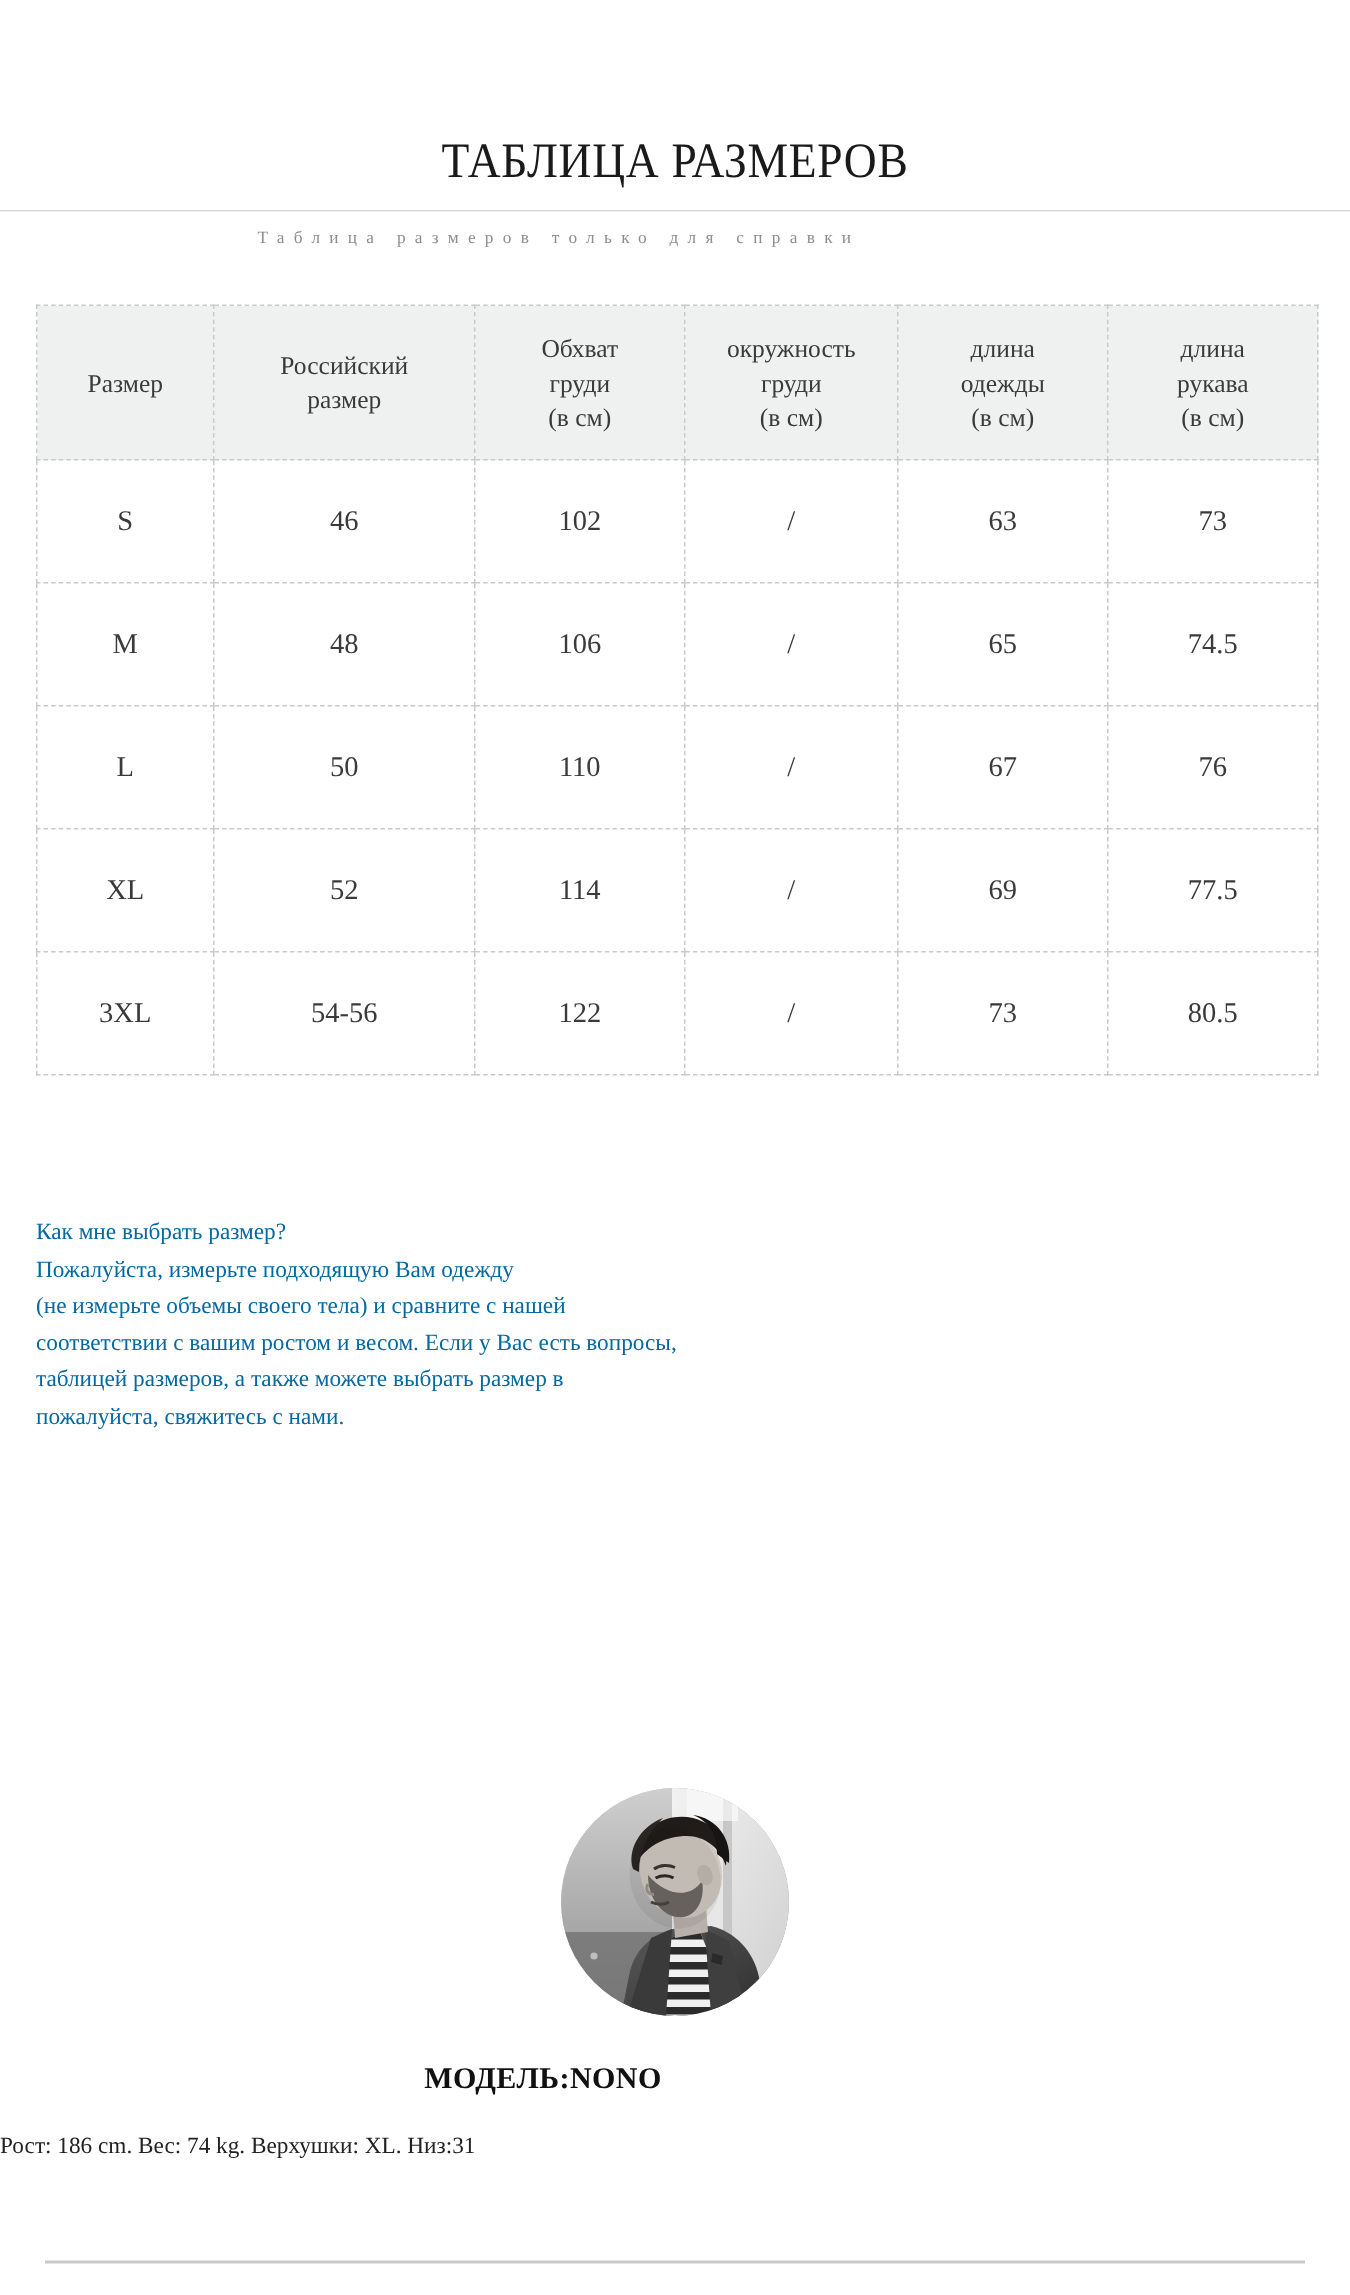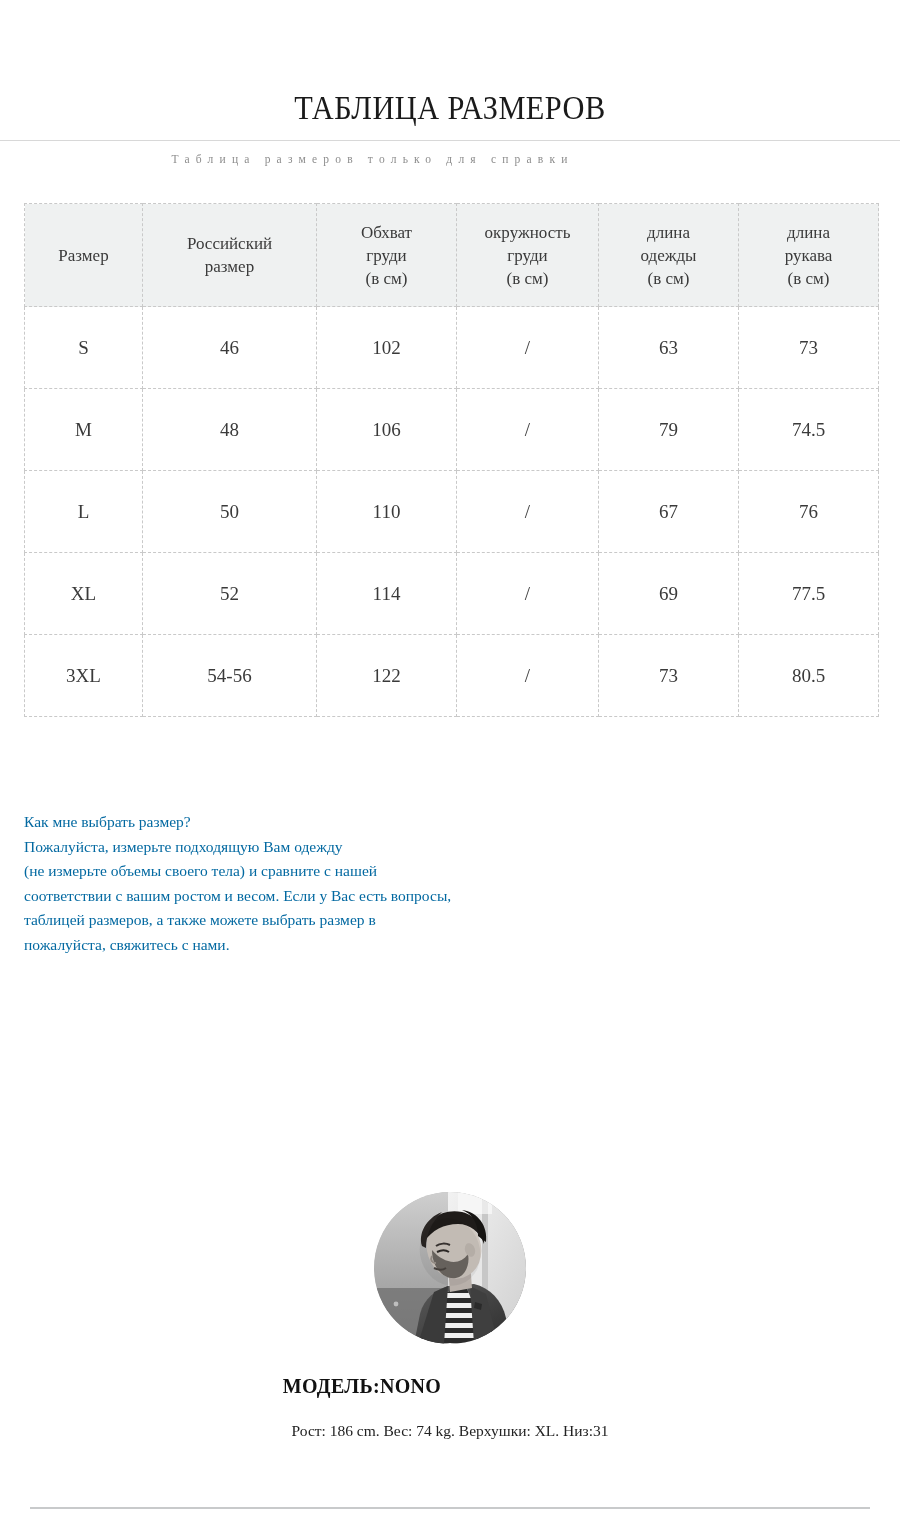--- a/index.html
+++ b/index.html
@@ -126,21 +126,21 @@
     line-height: 26px;
     font-weight: 700;
     color: #111111;
     letter-spacing: 0.3px;
   }
   .model-specs {
     position: absolute;
     top: 1420px;
     left: 0;
     width: 900px;
-    text-align: center;
+    text-align: left;
     font-size: 15.5px;
     line-height: 22px;
     color: #222222;
   }
   .footer-rule {
     position: absolute;
     top: 1507px;
     left: 30px;
     width: 840px;
     height: 2px;
@@ -202,21 +202,21 @@
         <td>102</td>
         <td>/</td>
         <td>63</td>
         <td>73</td>
       </tr>
       <tr>
         <td>M</td>
         <td>48</td>
         <td>106</td>
         <td>/</td>
-        <td>79</td>
+        <td>65</td>
         <td>74.5</td>
       </tr>
       <tr>
         <td>L</td>
         <td>50</td>
         <td>110</td>
         <td>/</td>
         <td>67</td>
         <td>76</td>
       </tr>

